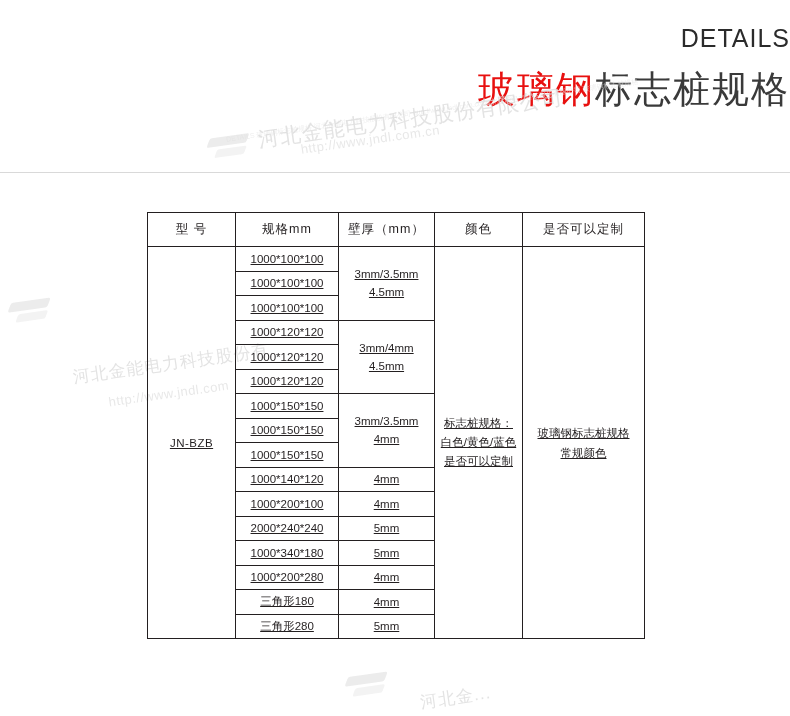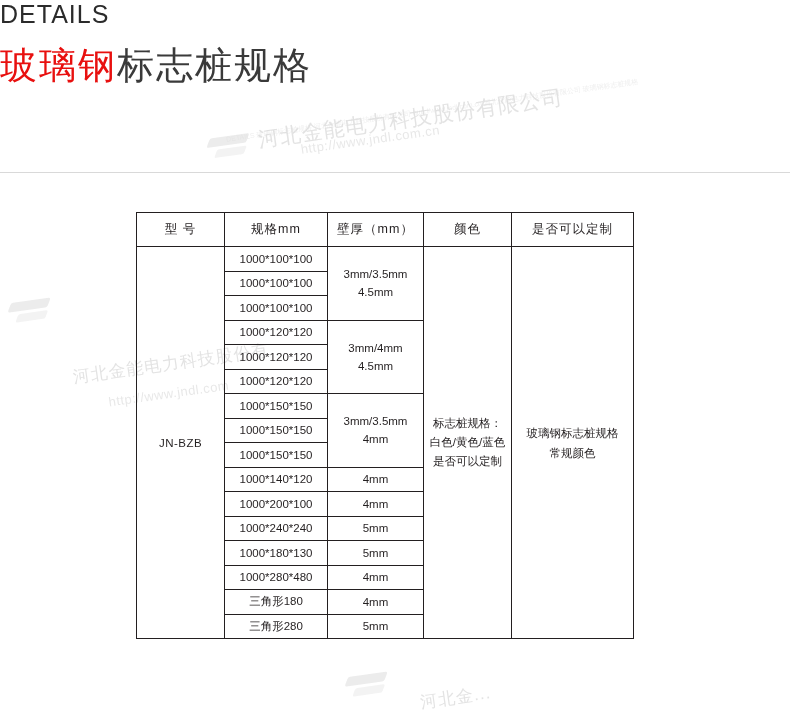--- a/index.html
+++ b/index.html
@@ -12,21 +12,22 @@
     background: #ffffff;
     font-family: "Liberation Sans", sans-serif;
     color: #231f20;
     overflow: hidden;
     position: relative;
   }
 
   
   .header {
     position: relative;
-    text-align: left;
+    padding-top: 24px;
+    text-align: right;
   }
   .header-en {
     font-family: "Liberation Sans", sans-serif;
     font-size: 25px;
     letter-spacing: 1px;
     color: #2b2b2b;
     font-weight: 400;
   }
   .header-cn {
     margin-top: 12px;
@@ -110,21 +111,21 @@
     line-height: 9px;
     width: 240px;
     transform: rotate(-8deg);
     text-align: left;
   }
 
   
   .table-wrap {
     position: absolute;
     top: 212px;
-    left: 136px;
+    left: 147px;
     width: 497px;
   }
   table.spec {
     border-collapse: collapse;
     width: 497px;
     table-layout: fixed;
   }
   table.spec td, table.spec th {
     border: 1px solid #231f20;
     text-align: center;
@@ -140,20 +141,21 @@
     letter-spacing: 1px;
   }
   .col-model { width: 88px; }
   .col-spec  { width: 103px; }
   .col-wall  { width: 96px; }
   .col-color { width: 88px; }
   .col-custom{ width: 122px; }
 
   table.spec tbody td {
     height: 23.5px;
+    text-decoration: underline;
   }
   .cell-model {
     font-size: 12.5px;
     letter-spacing: .5px;
   }
   .cell-wall {
     line-height: 18px;
     font-size: 11.5px;
   }
   .cell-color {
@@ -279,33 +281,33 @@
             <div>4mm</div>
           </td>
         </tr>
         <tr>
           <td class="nowrap">1000*200*100</td>
           <td class="cell-wall" rowspan="1">
             <div>4mm</div>
           </td>
         </tr>
         <tr>
-          <td class="nowrap">1000*240*240</td>
+          <td class="nowrap">2000*240*240</td>
           <td class="cell-wall" rowspan="1">
             <div>5mm</div>
           </td>
         </tr>
         <tr>
-          <td class="nowrap">1000*180*130</td>
+          <td class="nowrap">1000*340*180</td>
           <td class="cell-wall" rowspan="1">
             <div>5mm</div>
           </td>
         </tr>
         <tr>
-          <td class="nowrap">1000*280*480</td>
+          <td class="nowrap">1000*200*280</td>
           <td class="cell-wall" rowspan="1">
             <div>4mm</div>
           </td>
         </tr>
         <tr>
           <td class="nowrap">三角形180</td>
           <td class="cell-wall" rowspan="1">
             <div>4mm</div>
           </td>
         </tr>

